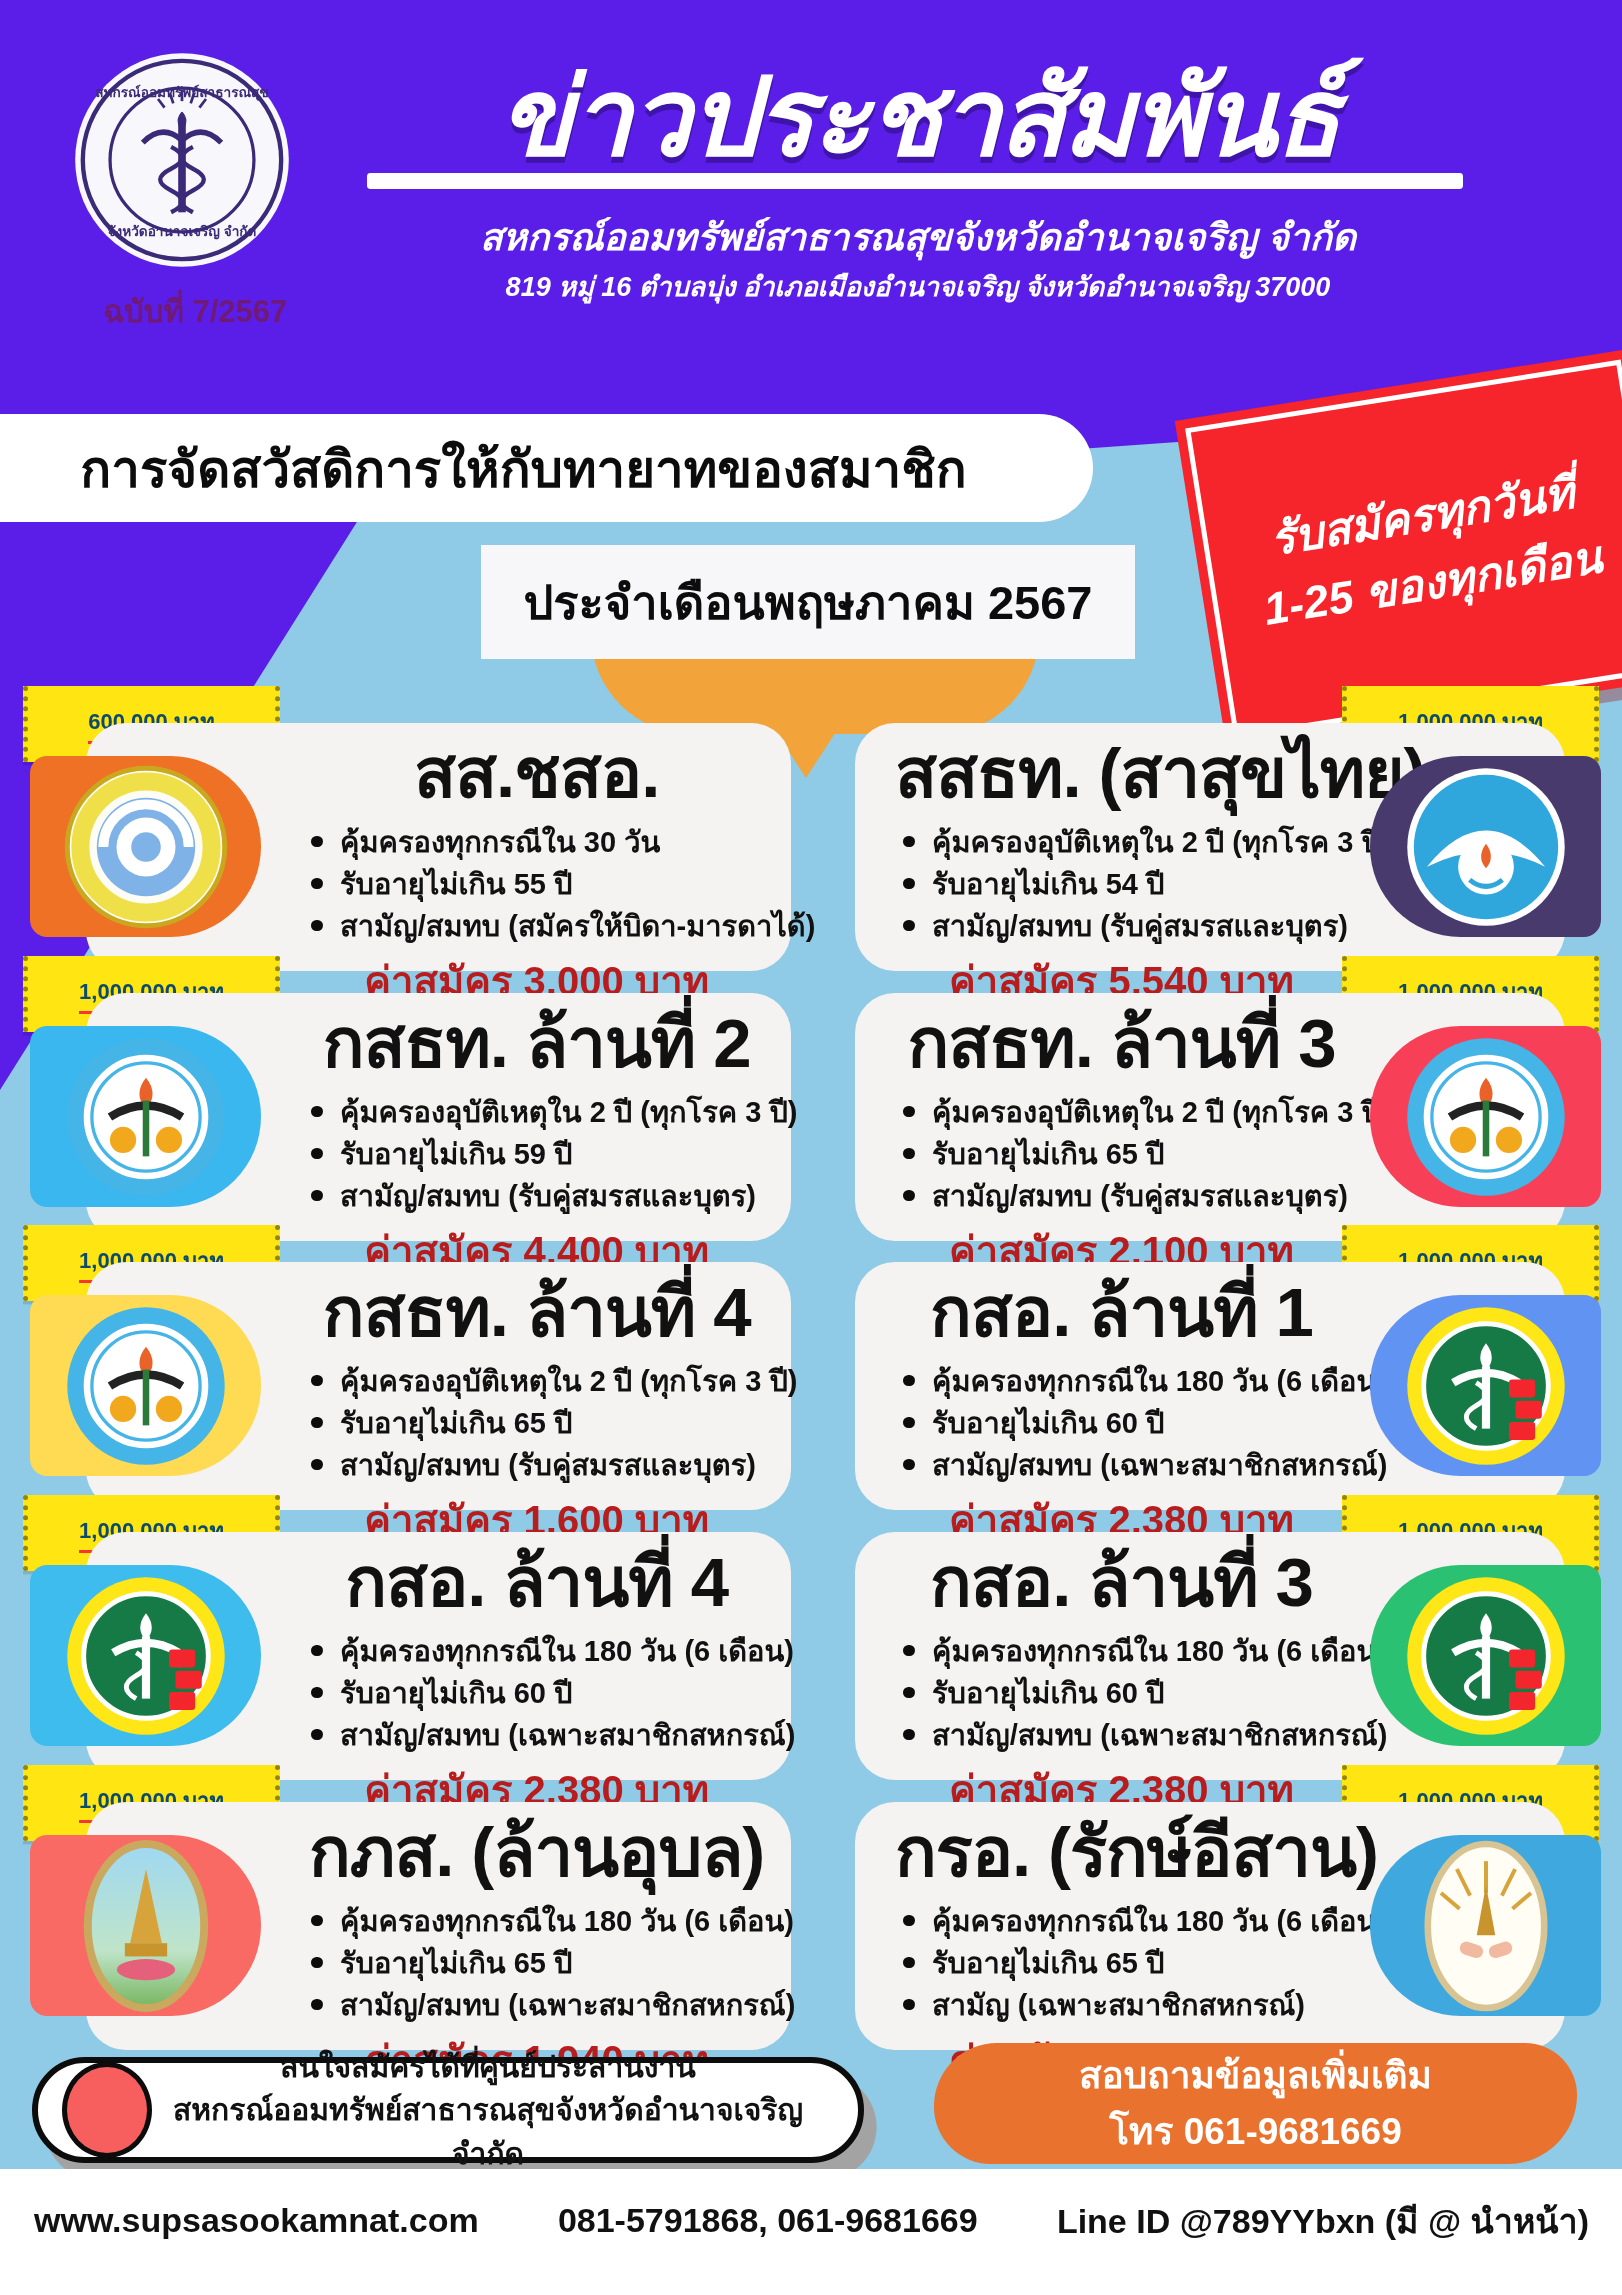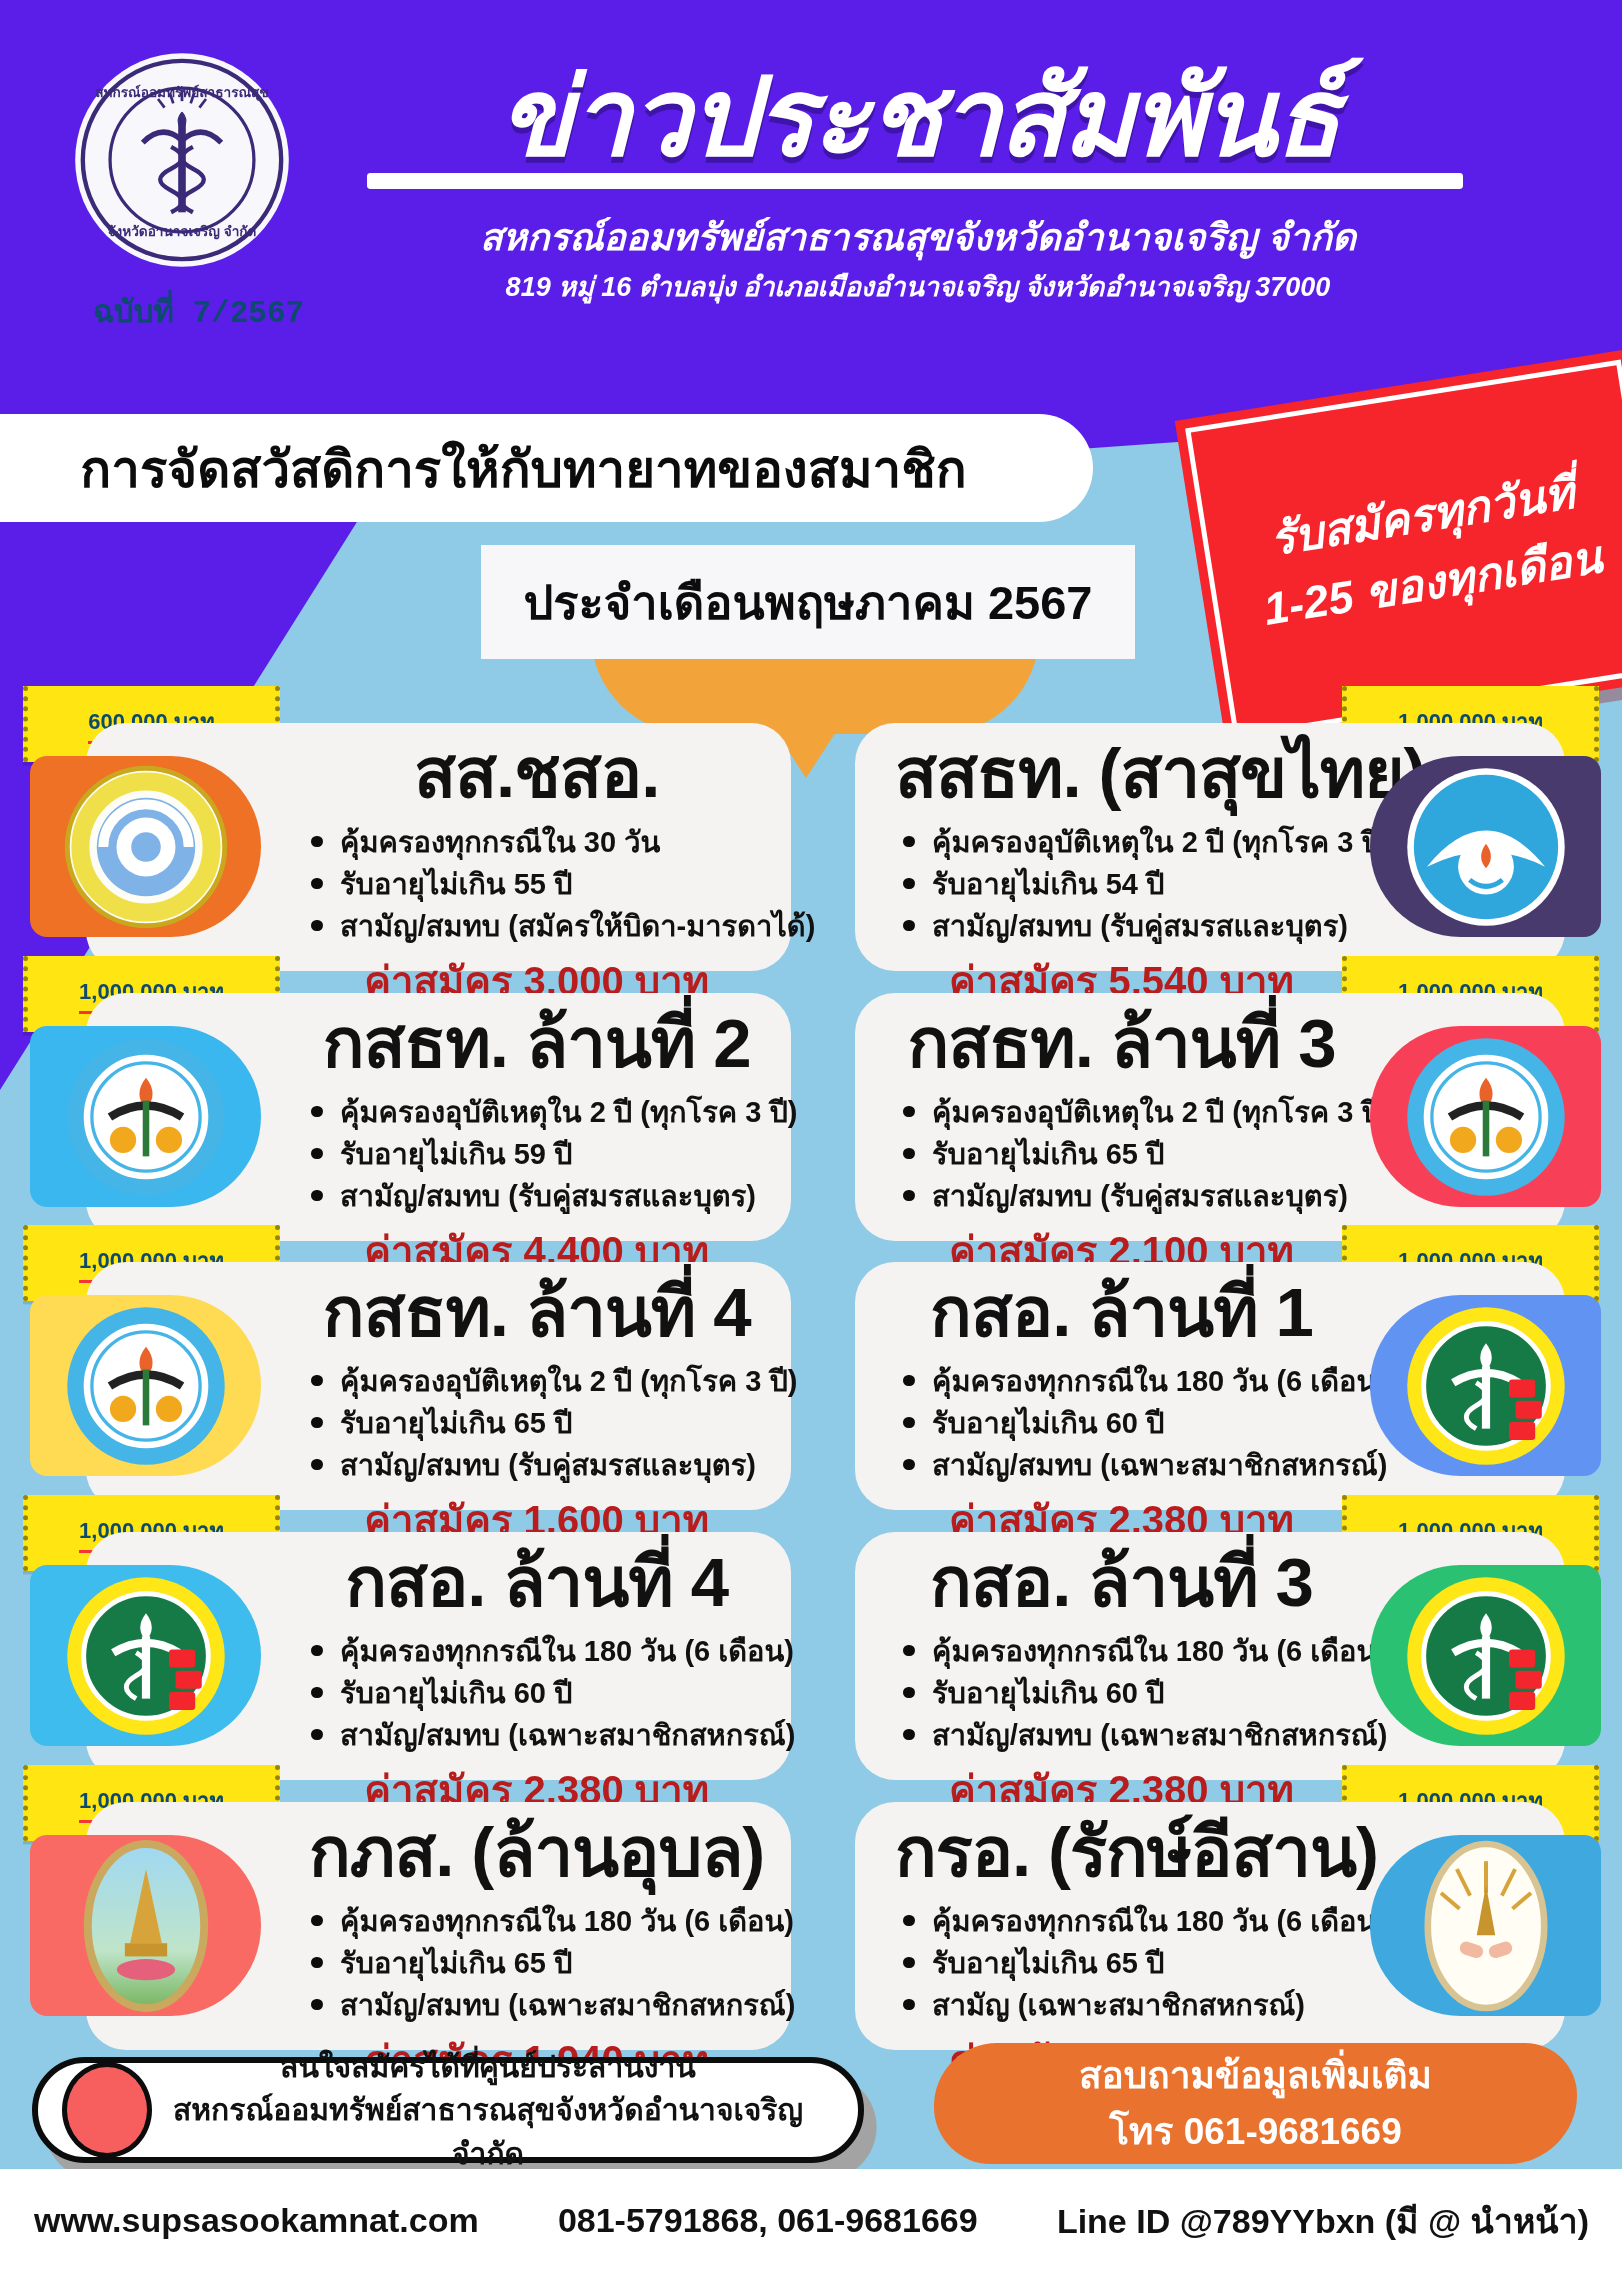--- a/index.html
+++ b/index.html
@@ -9,21 +9,21 @@
     font-family:"Liberation Sans","DejaVu Sans",sans-serif;
     font-weight:bold;color:#111;
   }
   
   .purple-bg{
     position:absolute;left:0;top:0;width:1623px;height:1090px;background:#5a1ee8;
     clip-path:polygon(0 0,100% 0,100% 37%,73% 40.5%,40% 44%,23% 45.5%,0 100%);
     z-index:1;
   }
   .seal{position:absolute;left:73px;top:51px;width:218px;height:218px;z-index:3;}
-  .issue{position:absolute;left:93px;top:286px;z-index:3;color:#0c4a6e;font-size:31px;font-family:Liberation Mono, monospace;}
+  .issue{position:absolute;left:103px;top:286px;z-index:3;color:#701a75;font-size:31px;}
   .main-title{
     position:absolute;left:356px;top:30px;width:1125px;z-index:3;text-align:center;
     color:#fff;font-size:109px;font-style:italic;letter-spacing:-2.3px;white-space:nowrap;
     text-shadow:0 5.7px 0 rgba(30,8,90,.45);
   }
   .title-underline{position:absolute;left:367px;top:173px;width:1096px;height:16px;background:#fff;z-index:3;border-radius:3.4px;}
   .org-line{position:absolute;left:241px;top:207px;width:1354px;z-index:3;text-align:center;color:#fff;font-size:37px;font-style:italic;}
   .addr-line{position:absolute;left:241px;top:265px;width:1354px;z-index:3;text-align:center;color:#fff;font-size:27px;font-style:italic;}
   
   .heading-bubble{

